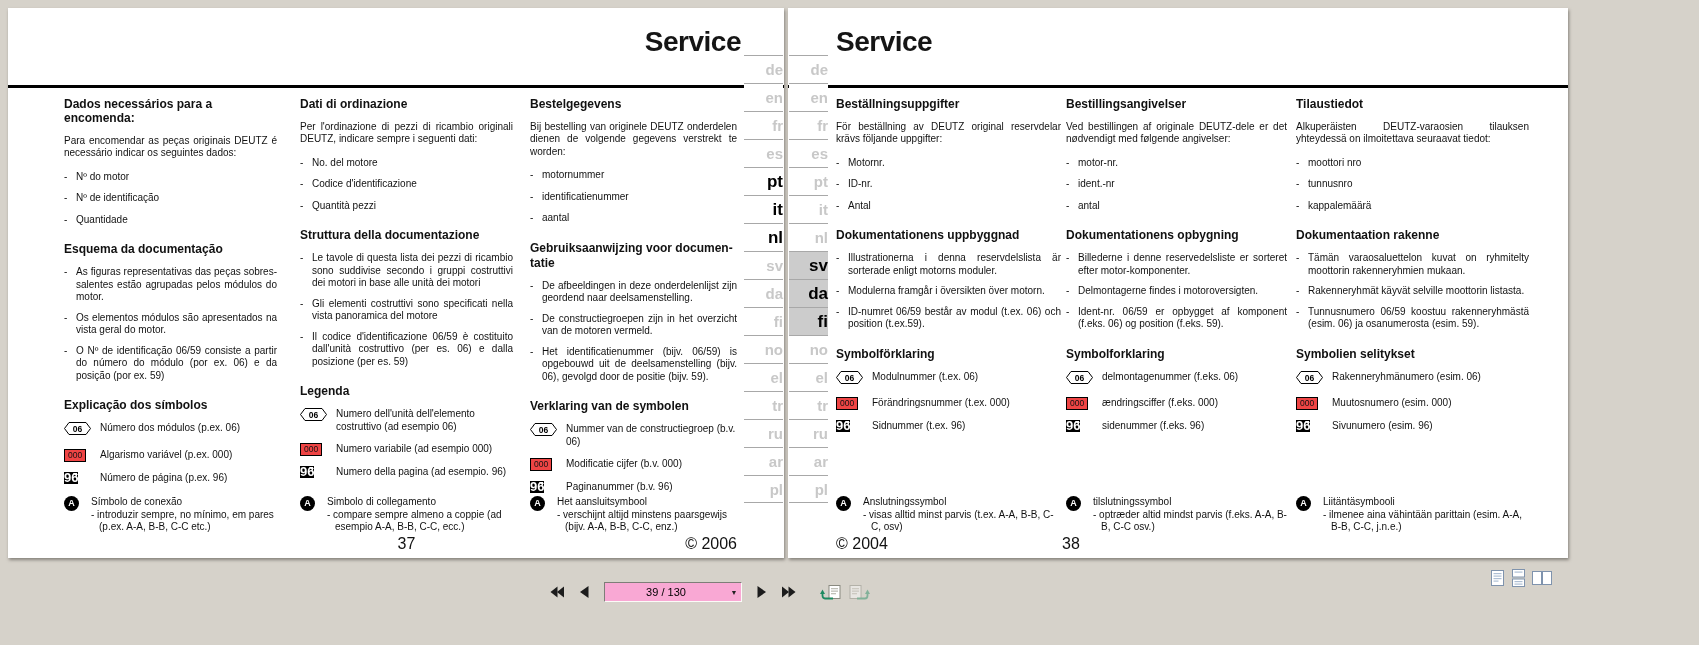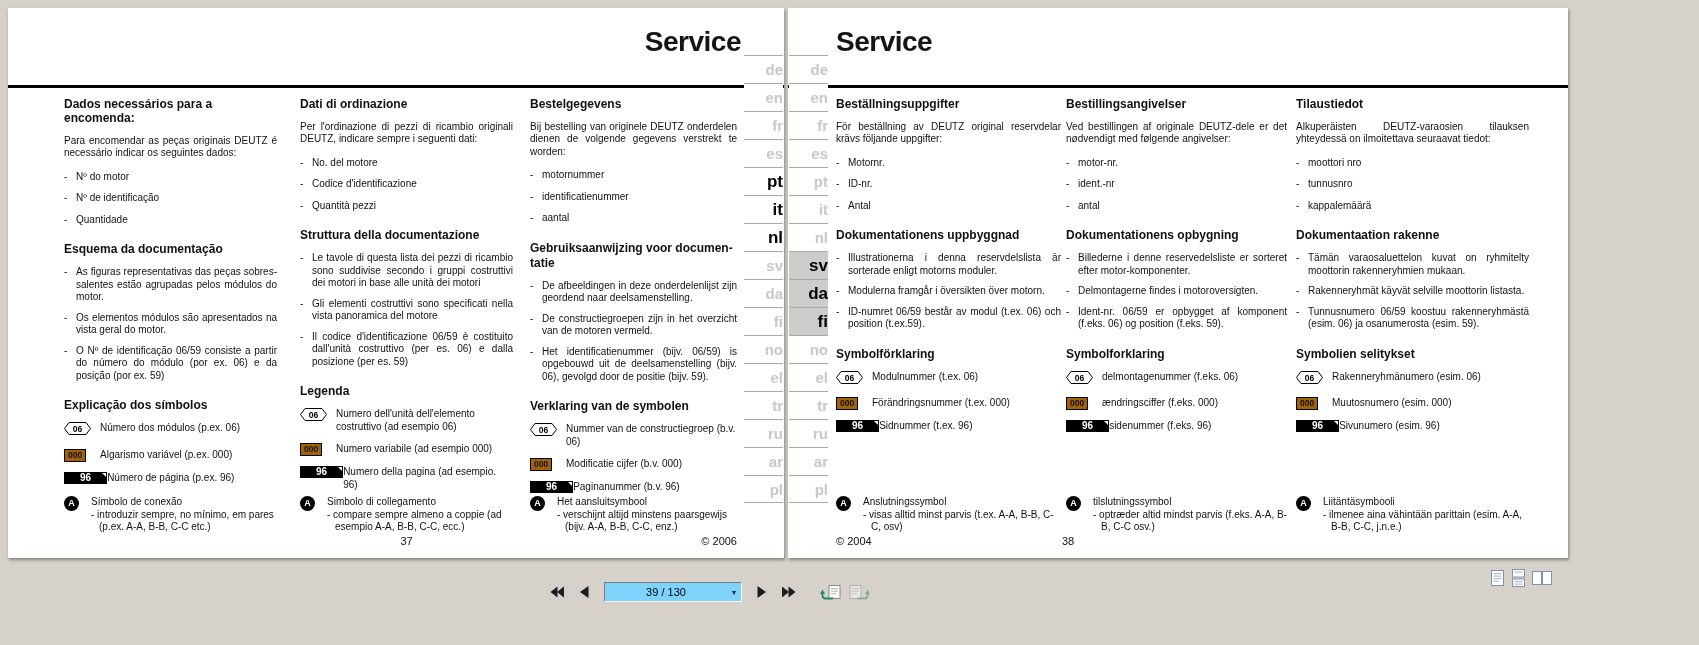--- a/index.html
+++ b/index.html
@@ -27,47 +27,47 @@
   .col-title{font-size:12px;font-weight:bold;line-height:1.15;margin-bottom:9px}
   .intro{text-align:justify;margin-bottom:11px}
   .bullet{display:flex;margin-bottom:9px}
   .bullets.doc .bullet{margin-bottom:8px}
   .dash{flex:0 0 12px}
   .btext{flex:1;text-align:justify}
   .sec-title{font-size:12px;font-weight:bold;margin:16px 0 9px}
   .symrow{display:flex;margin-bottom:10px;align-items:flex-start}
   .badge-cell{flex:0 0 36px}
   .symtext{flex:1}
-  .box-badge{display:inline-block;border:1px solid #000;background:#a16207;font-size:8.5px;font-weight:bold;line-height:11px;padding:0 3px}
-  .black-badge{display:inline-block;position:relative;background:#000;color:#fff;font-size:10px;font-weight:bold;line-height:12px;padding:0 16px}
+  .box-badge{display:inline-block;border:1px solid #000;background:#ef4444;font-size:8.5px;font-weight:normal;line-height:11px;padding:0 3px}
+  .black-badge{display:inline-block;position:relative;background:#000;color:#fff;font-size:13px;font-weight:bold;line-height:12px;padding:0 0}
   .black-badge::after{content:"";position:absolute;right:1px;top:1px;width:0;height:0;border-left:4px solid transparent;border-top:4px solid #fff}
   .conn{position:absolute;top:398px;left:0;right:0;display:flex;align-items:flex-start}
   .conn-circle{flex:0 0 15px;width:15px;height:15px;border-radius:50%;background:#000;color:#fff;font-weight:bold;font-size:9px;line-height:15px;text-align:center;margin-right:12px}
   .conn-note{padding-left:8px;text-indent:-8px}
-  .foot{position:absolute;top:527px;font-size:11px}
+  .foot{position:absolute;top:527px;font-size:16px}
   #page-left .page-num{left:292px;width:213px;text-align:center}
   #page-left .copyright{left:522px;width:207px;text-align:right}
   #page-right .copyright{left:48px}
   #page-right .page-num{left:274px;width:221px;text-align:left}
 
   
   .lang-strip{position:absolute;top:55px;width:39px;z-index:4}
   #strip-left{left:744px}
   #strip-right{left:789px}
   .tab{height:28px;line-height:27px;text-align:right;font-weight:bold;font-size:15px;color:#c8c8c8;background:#fff;border-top:1px solid #a8a8a8}
   .tab:last-child{border-bottom:1px solid #a8a8a8}
   .tab.active{color:#000;font-size:17px}
   #strip-right .tab.active{background:#ccc}
 
   
   .toolbar{position:absolute;left:544px;top:566px;display:flex;align-items:center;gap:2px}
   .tb-btn{width:26px;height:24px;border:none;background:transparent;display:flex;align-items:center;justify-content:center;padding:0;cursor:pointer}
   .tb-btn svg{display:block}
   .nav-glyph polygon{fill:#1c1c1c}
-  .page-combo{width:138px;height:20px;background:#7dd3fc;border:1px solid;border-color:#7e7e78 #fbfbf8 #fbfbf8 #7e7e78;display:flex;align-items:center;margin:16px 4px;cursor:text}
+  .page-combo{width:138px;height:20px;background:#f9a8d4;border:1px solid;border-color:#7e7e78 #fbfbf8 #fbfbf8 #7e7e78;display:flex;align-items:center;margin:16px 4px;cursor:text}
   .combo-value{flex:1;text-align:center;font-size:11px;color:#000}
   .combo-arrow{width:14px;font-size:7px;color:#222;text-align:center;cursor:pointer}
   .tb-gap{width:12px}
   .dimmed{opacity:.45}
   .layout-icons{position:absolute;left:1490px;top:569px;display:flex;gap:6px}
   .layout-icons button{border:none;background:transparent;padding:0;height:20px;cursor:pointer}
 </style>
 </head>
 <body>
 

